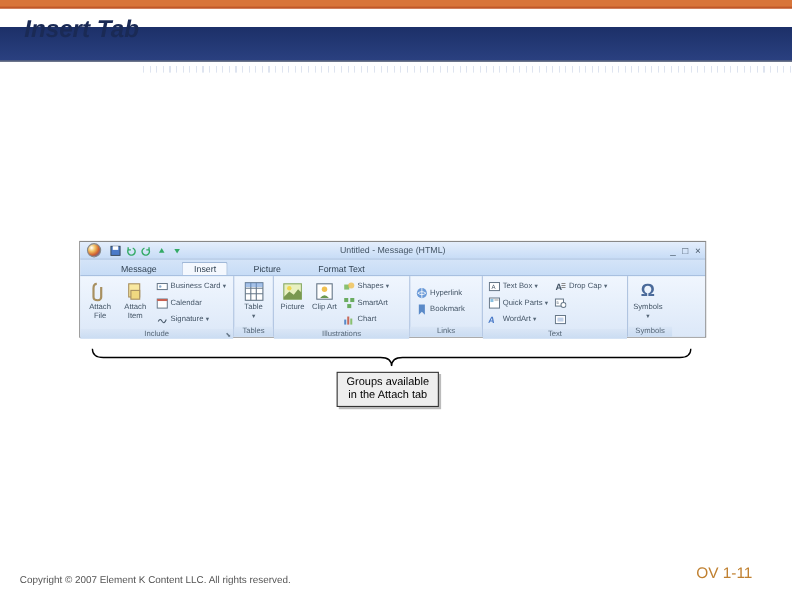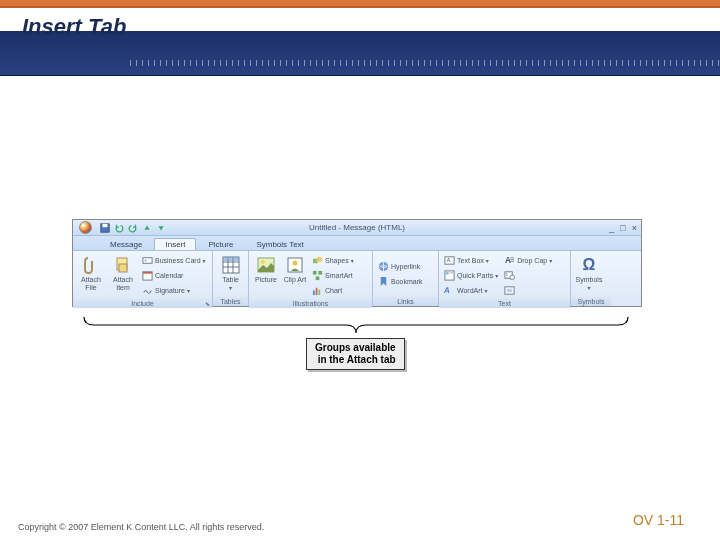--- a/index.html
+++ b/index.html
@@ -1,36 +1,36 @@
 <!DOCTYPE html>
 <html><head>
 <meta charset="utf-8">
 <style>
   * { box-sizing: border-box; margin: 0; padding: 0; }
   body { width: 720px; height: 540px; font-family: Arial, sans-serif; background: #fff; position: relative; overflow: hidden; }
   
   .top-stripe { height: 8px; background: #d8753a; border-bottom: 2px solid #c0582a; }
-  .header-band { height: 68px; background: linear-gradient(to bottom, #fff 0%, #fff 35%, #1c3068 35%, #2a4080 100%); position: relative; border-bottom: 1px solid #0a1a40; }
+  .header-band { height: 48px; background: linear-gradient(to bottom, #fff 0%, #fff 35%, #1c3068 35%, #2a4080 100%); position: relative; border-bottom: 1px solid #0a1a40; }
   .title { position: absolute; left: 22px; top: 6px; font-size: 22px; font-weight: bold; font-style: italic; color: #1a2a55; }
   .dotrow { position: absolute; left: 130px; right: 0; top: 52px; height: 6px; background: repeating-linear-gradient(90deg, rgba(200,210,230,0.6) 0 1px, transparent 1px 6px); }
   .logo { position: absolute; right: 10px; top: 14px; display: flex; align-items: center; color: #e8ecf8; font-size: 18px; }
   .logo svg { margin-right: 4px; }
   .logo-k { font-weight: bold; }
   
   .ribbon-wrap { position: absolute; left: 72px; top: 219px; width: 570px; border: 1px solid #888; background: #fff; }
   .ribbon { background: linear-gradient(to bottom, #e8f0fc, #d4e4f8); font-size: 8px; color: #456; }
   .ribbon-titlebar { height: 16px; background: linear-gradient(to bottom, #e4eefc, #c7dcf6); display: flex; align-items: center; position: relative; border-bottom: 1px solid #a8c0e0; }
   .office-btn { width: 24px; height: 16px; display: flex; align-items: center; justify-content: center; }
   .office-orb { width: 13px; height: 13px; border-radius: 50%; background: radial-gradient(circle at 30% 30%, #fff, #f0c060 30%, #d06030 60%, #4060c0 90%); border: 1px solid #888; }
   .qat { display: flex; gap: 4px; margin-left: 3px; }
   .qat-icon { width: 10px; height: 10px; }
   .win-title { position: absolute; left: 50%; transform: translateX(-50%); font-size: 8px; color: #456; }
   .win-controls { position: absolute; right: 4px; display: flex; gap: 6px; color: #456; font-size: 9px; }
   
-  .tabs { height: 14px; display: flex; align-items: flex-end; padding-left: 26px; gap: 1px; background: linear-gradient(to bottom, #d4e4f8, #c7dcf6); }
+  .tabs { height: 14px; display: flex; align-items: flex-end; padding-left: 26px; gap: 12px; background: linear-gradient(to bottom, #d4e4f8, #c7dcf6); }
   .tab { padding: 1px 10px; font-size: 8px; color: #345; border: 1px solid transparent; border-bottom: none; cursor: pointer; }
   .tab.active { background: #f4f8fe; border-color: #a0b8d8; border-radius: 2px 2px 0 0; }
   
   .groups { display: flex; height: 56px; background: linear-gradient(to bottom, #f0f6fe, #dce8f8); border-top: 1px solid #a8c0e0; }
   .group { border-right: 1px solid #b0c4e0; display: flex; flex-direction: column; }
   .group-body { flex: 1; display: flex; align-items: flex-start; padding: 2px 3px; gap: 2px; }
   .group-label { font-size: 7px; text-align: center; color: #567; padding: 1px 0; background: linear-gradient(to bottom, #dae6f6, #cadcf2); position: relative; }
   .expand { position: absolute; right: 2px; top: 1px; font-size: 6px; color: #678; }
   
   .big-btn { display: flex; flex-direction: column; align-items: center; width: 30px; padding-top: 2px; cursor: pointer; }
@@ -39,21 +39,21 @@
   .arrow-down { font-size: 6px; color: #567; }
   
   .stack { display: flex; flex-direction: column; gap: 1px; }
   .small-row { display: flex; align-items: center; gap: 2px; height: 14px; padding: 0 2px; cursor: pointer; white-space: nowrap; }
   .small-row .sicon { width: 11px; height: 11px; display: flex; align-items: center; justify-content: center; }
   .small-row .slbl { font-size: 7px; }
   
   .bracket { position: absolute; left: 82px; top: 315px; width: 548px; height: 18px; }
   .bracket svg { width: 100%; height: 100%; }
   
-  .callout { position: absolute; left: 306px; top: 338px; border: 1px solid #333; background: #eee; box-shadow: 2px 2px 0 #bbb; padding: 3px 8px; font-size: 10px; font-weight: bold; text-align: right; line-height: 12px; }
+  .callout { position: absolute; left: 306px; top: 338px; border: 1px solid #333; background: #eee; box-shadow: 2px 2px 0 #bbb; padding: 3px 8px; font-size: 10px; font-weight: normal; text-align: center; line-height: 12px; }
   
   .copyright { position: absolute; left: 18px; bottom: 8px; font-size: 9px; color: #555; }
   .pagelabel { position: absolute; right: 36px; bottom: 12px; font-size: 14px; color: #c08030; }
 </style>
 </head>
 <body>
 
 <div class="top-stripe"></div>
 <div class="header-band">
   <div class="title">Insert Tab</div>
@@ -91,21 +91,21 @@
         <span>_</span>
         <span>□</span>
         <span>×</span>
       </div>
     </div>
 
     <div class="tabs">
       <div class="tab">Message</div>
       <div class="tab active">Insert</div>
       <div class="tab">Picture</div>
-      <div class="tab">Symbols Text</div>
+      <div class="tab">Format Text</div>
     </div>
 
     <div class="groups">
 
       <div class="group" style="width:140px">
         <div class="group-body">
           <div class="big-btn">
             <div class="icon-box">
                 <svg width="16" height="18" viewBox="0 0 16 18">
                   <path d="M5 2 C3 2 2 4 2 6 L2 14 C2 16 4 17 6 17 C8 17 9 15 9 14 L9 5" fill="none" stroke="#a89060" stroke-width="2"></path>

